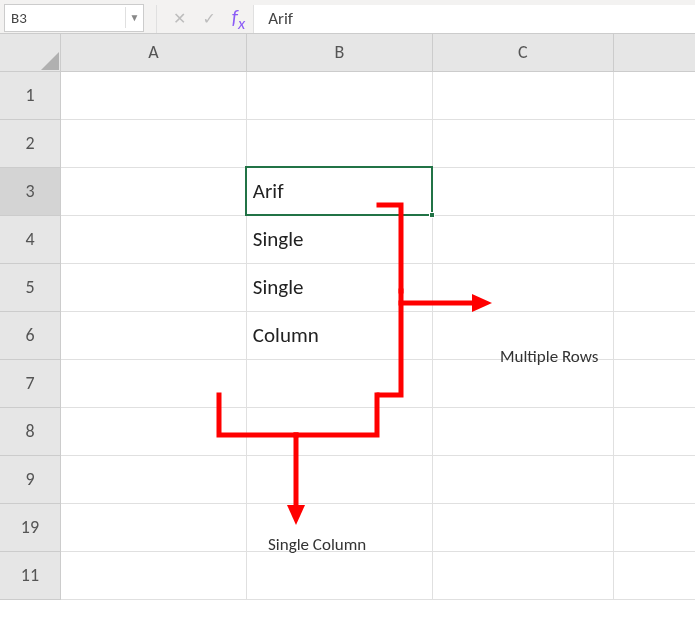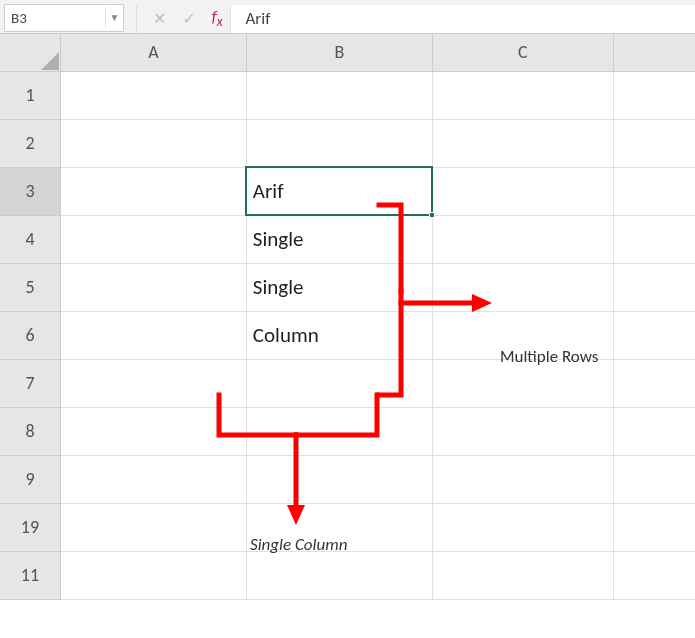--- a/index.html
+++ b/index.html
@@ -16,21 +16,21 @@
     display: flex;
     align-items: center;
     height: 34px;
     border-bottom: 1px solid #ccc;
     background: #f3f2f1;
     padding-top: 4px;
   }
   .name-box {
     display: flex;
     align-items: center;
-    width: 120px;
+    width: 140px;
     height: 28px;
     background: #fff;
     border: 1px solid #ccc;
     margin: 0 4px 2px 4px;
     padding-left: 6px;
     font-size: 15px;
     color: #444;
     justify-content: space-between;
   }
   .name-box .dd {
@@ -47,21 +47,21 @@
     background: #e0e0e0;
     margin: 0 8px;
   }
   .fb-icons {
     display: flex;
     align-items: center;
     gap: 16px;
     padding: 0 8px;
   }
   .fb-icon { color: #bdbdbd; font-size: 16px; }
-  .fx-icon { font-style: italic; color: #be185d; font-size: 16px; }
+  .fx-icon { font-style: italic; color: #8b5cf6; font-size: 20px; }
   .formula-input {
     flex: 1;
     height: 28px;
     background: #fff;
     border: none;
     border-left: 1px solid #e0e0e0;
     padding-left: 14px;
     font-size: 17px;
     color: #444;
     display: flex;
@@ -269,15 +269,15 @@
   <g stroke="#ff0000" stroke-width="5" fill="none" stroke-linecap="square">
     <path d="M167,290 L167,330 L244,330"></path>
     <path d="M244,330 L325,330 L325,290"></path>
 
     <line x1="244" y1="330" x2="244" y2="400"></line>
   </g>
   <polygon points="235,400 244,420 253,400" fill="#ff0000"></polygon>
 </svg>
 
 <div class="annotation" style="top:312px; left:500px;">Multiple Rows</div>
-<div class="annotation" style="top:500px; left:250px;font-style:italic;">Single Column</div>
+<div class="annotation" style="top:500px; left:268px;">Single Column</div>
 
 </div>
 
 </body></html>

